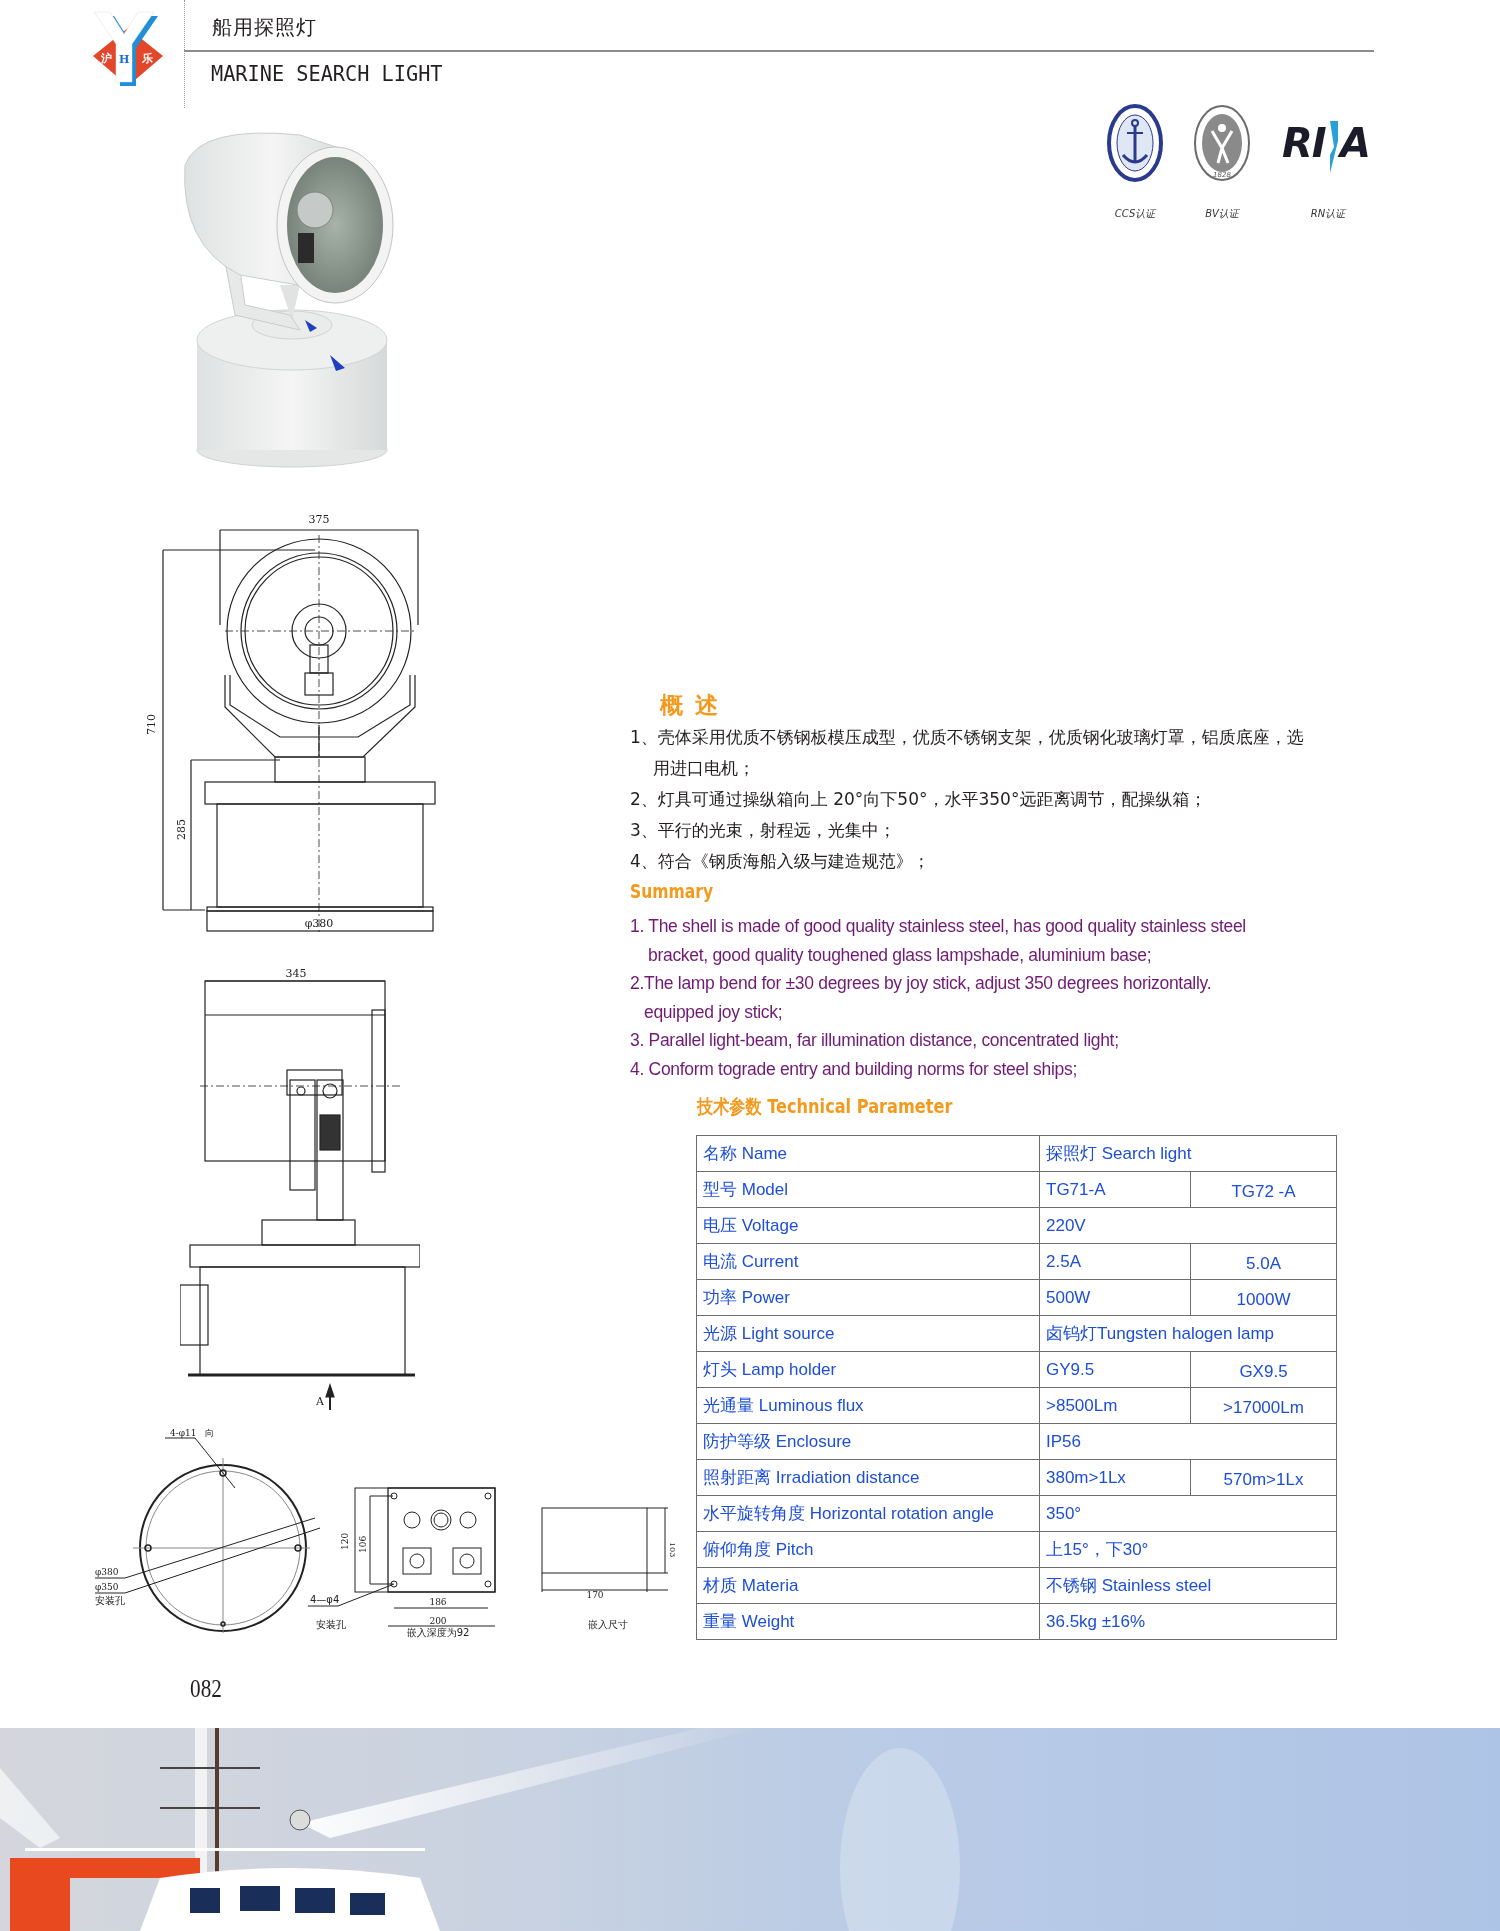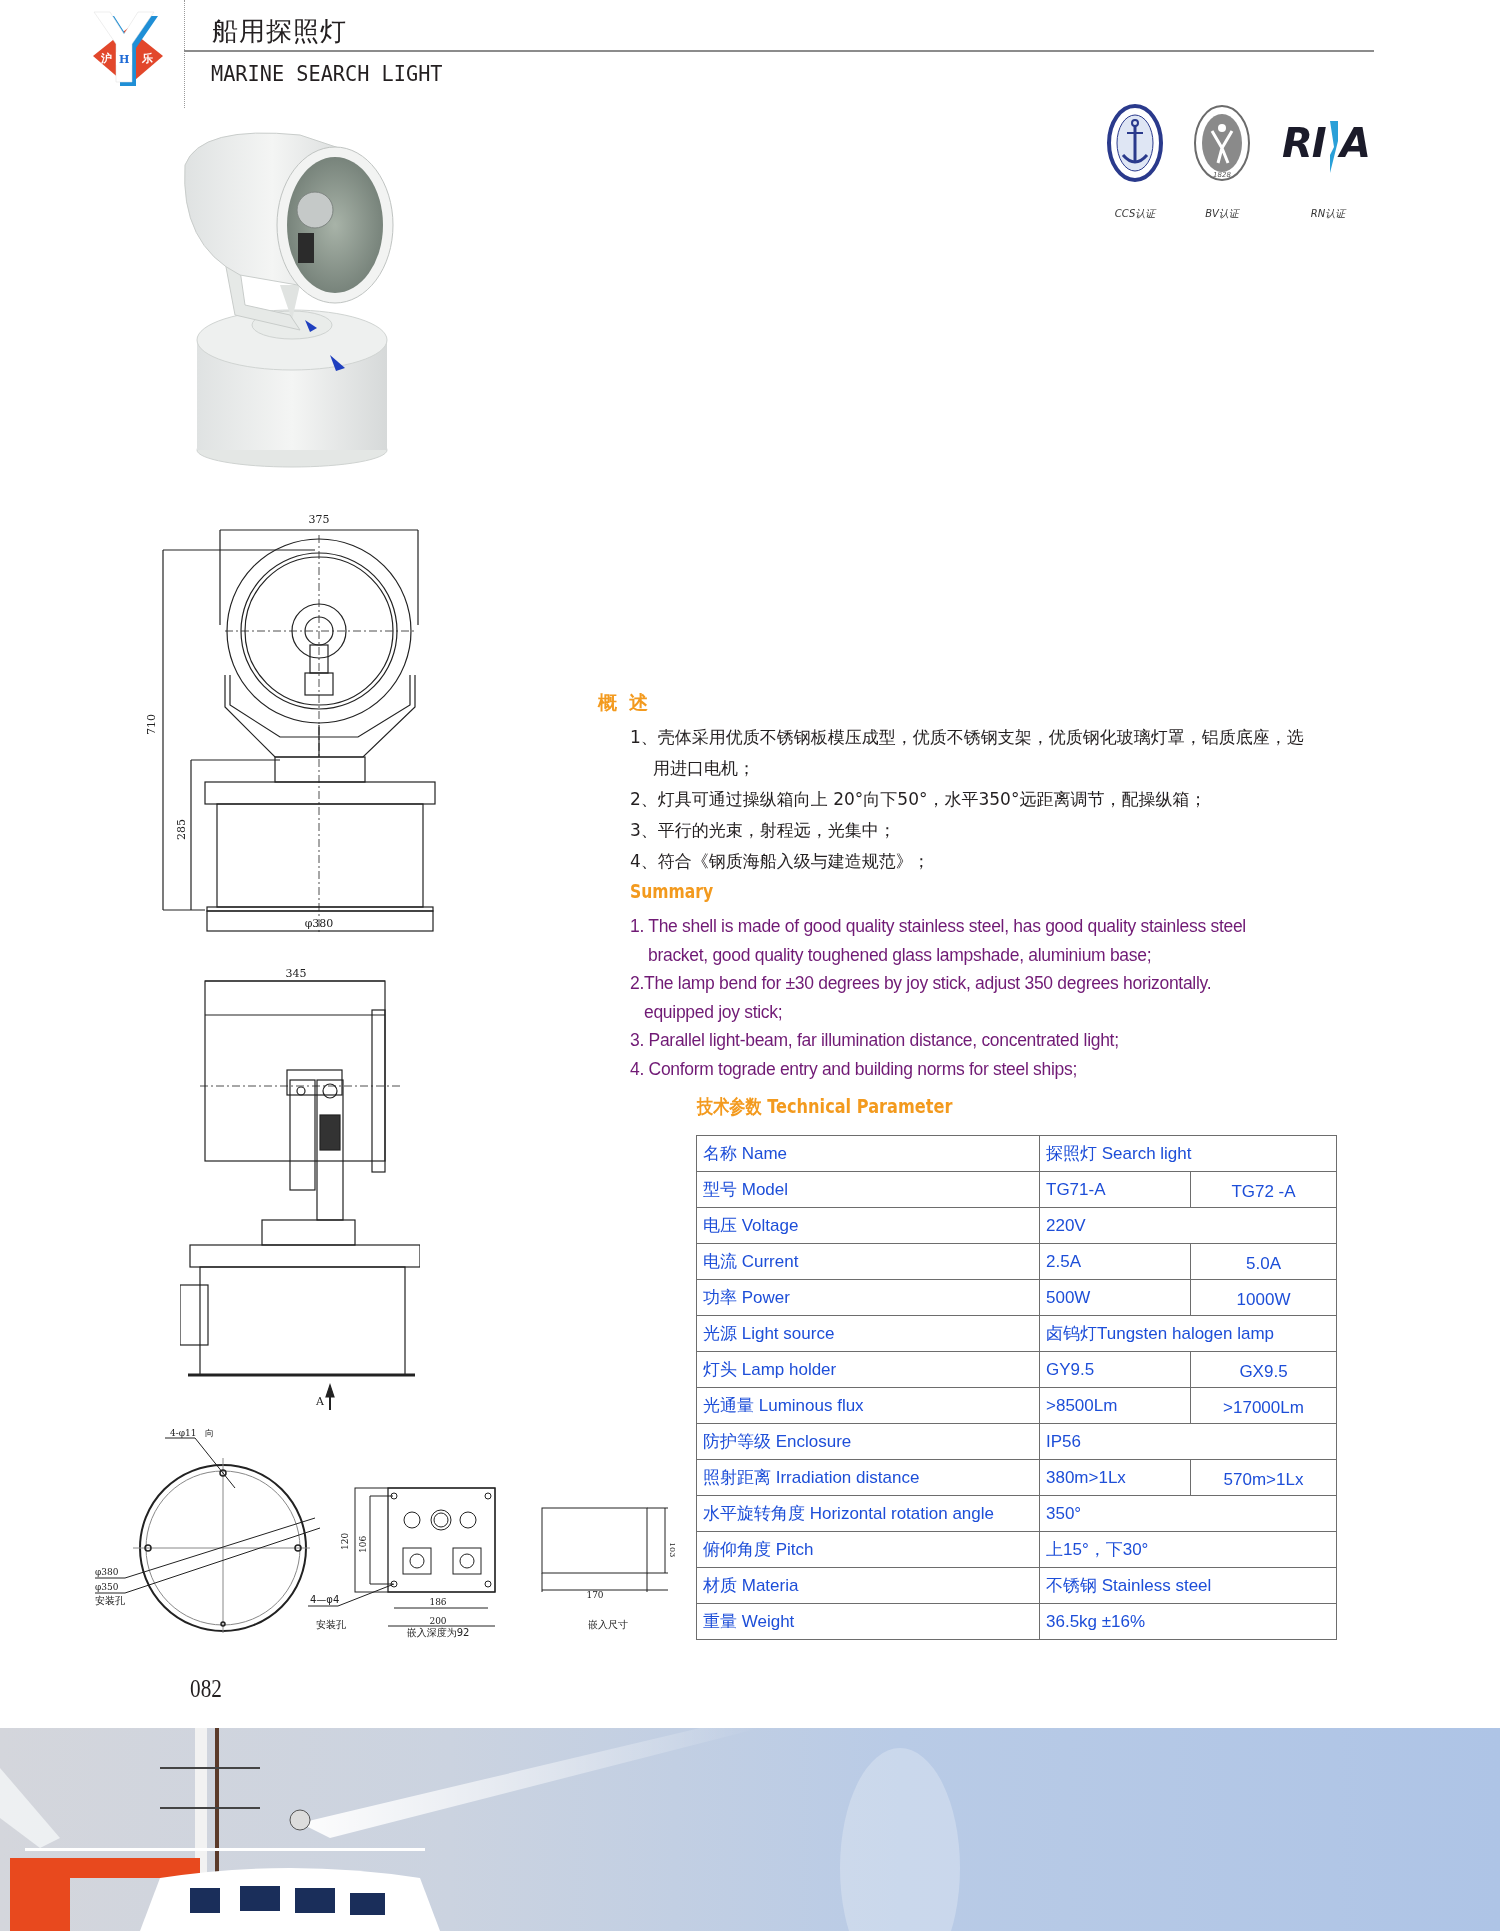--- a/index.html
+++ b/index.html
@@ -2,38 +2,38 @@
 <html><head>
 <meta charset="utf-8">
 <style>
   * { box-sizing: border-box; margin: 0; padding: 0; }
   html, body { width: 1500px; height: 1931px; background: #ffffff; overflow: hidden; }
   body { position: relative; font-family: "DejaVu Sans", sans-serif; color: #231f20; }
 
   
   .logo { position: absolute; left: 88px; top: 8px; width: 80px; height: 80px; }
   .vsep { position: absolute; left: 184px; top: 0; height: 108px; border-left: 1px dotted #9a9a9a; }
-  .title-cn { position: absolute; left: 212px; top: 14px; font-size: 26px; color: #231f20; letter-spacing: 1px; font-family: "DejaVu Sans", sans-serif; }
+  .title-cn { position: absolute; left: 212px; top: 14px; font-size: 20px; color: #231f20; letter-spacing: 1px; font-family: "DejaVu Sans", sans-serif; }
   .hrule { position: absolute; left: 184px; top: 50px; width: 1190px; border-top: 2px solid #8c8c8c; }
   .title-en { position: absolute; left: 211px; top: 61px; font-size: 22px; font-family: "DejaVu Sans Mono", monospace; color: #231f20; transform: scaleX(0.92); transform-origin: left; }
 
   
   .certs { position: absolute; left: 1100px; top: 103px; width: 280px; height: 105px; }
   .cert { position: absolute; top: 0; text-align: center; font-style: italic; }
   .cert .cap { font-size: 10px; color: #333; margin-top: 20px; display: block; }
 
   
   .photo { position: absolute; left: 180px; top: 125px; width: 270px; height: 345px; }
 
   
   .drawing { position: absolute; }
 
   
   .h-orange { color: #f39a1e; font-weight: bold; font-family: "DejaVu Sans", sans-serif; }
-  .desc-cn-title { position: absolute; left: 598px; top: 690px; font-size: 19px; letter-spacing: 12px; text-align: right; }
+  .desc-cn-title { position: absolute; left: 660px; top: 690px; font-size: 23px; letter-spacing: 12px; text-align: right; }
   .desc-cn { position: absolute; left: 630px; top: 722px; width: 740px; font-size: 17px; line-height: 31px; color: #231f20; }
   .desc-cn p { text-indent: 0; }
   .desc-cn p.cont { padding-left: 23px; }
   .summary-title { position: absolute; left: 630px; top: 880px; font-size: 19px; transform: scaleX(0.82); transform-origin: left; }
   .desc-en { position: absolute; left: 630px; top: 912px; width: 760px; font-size: 17.5px; line-height: 28.6px; color: #701a75; font-family: "Liberation Sans", sans-serif; letter-spacing: -0.3px; }
   .desc-en p.cont1 { padding-left: 18px; }
   .desc-en p.cont2 { padding-left: 14px; }
   .tech-title { position: absolute; left: 697px; top: 1094px; font-size: 19px; transform: scaleX(0.85); transform-origin: left; white-space: nowrap; }
 
   

